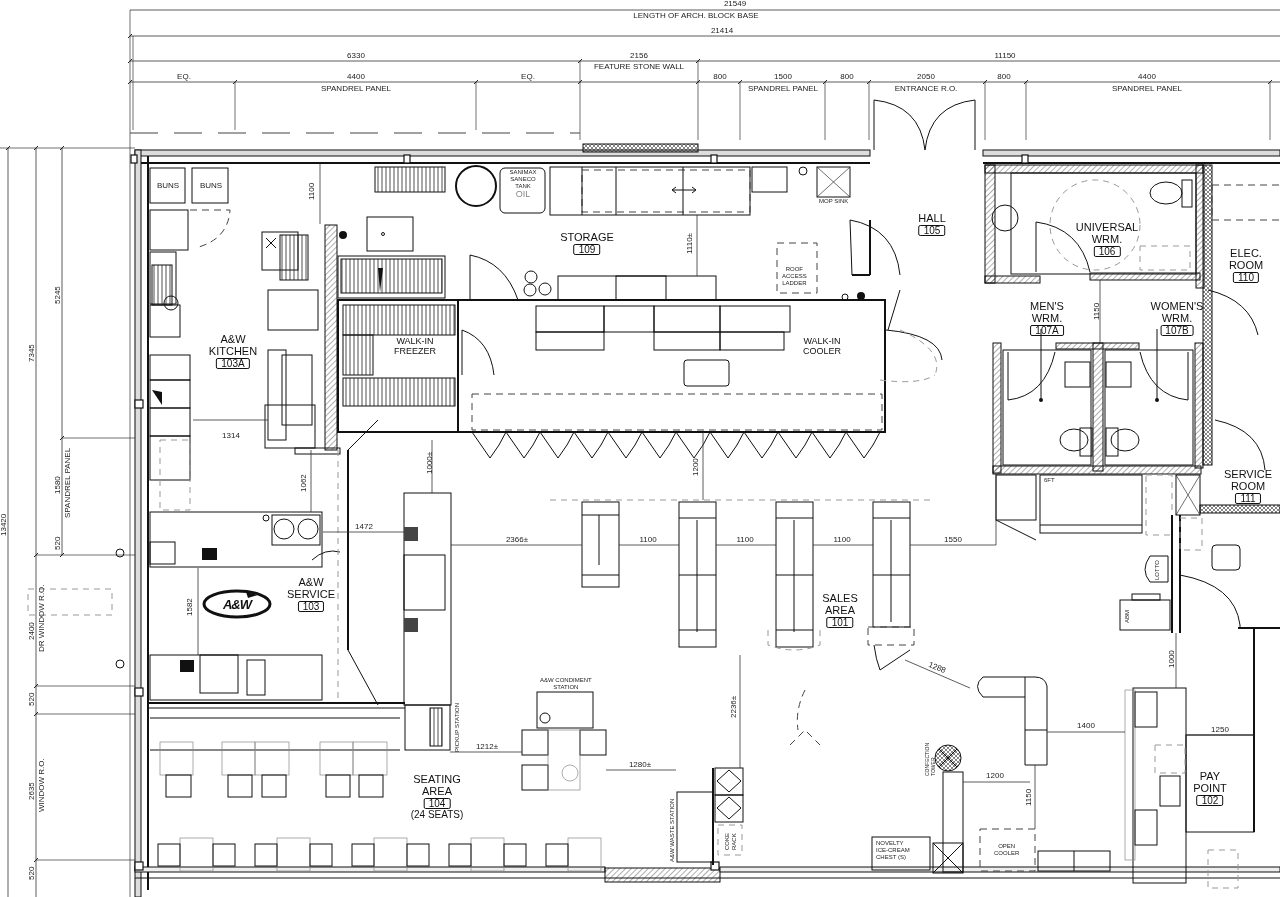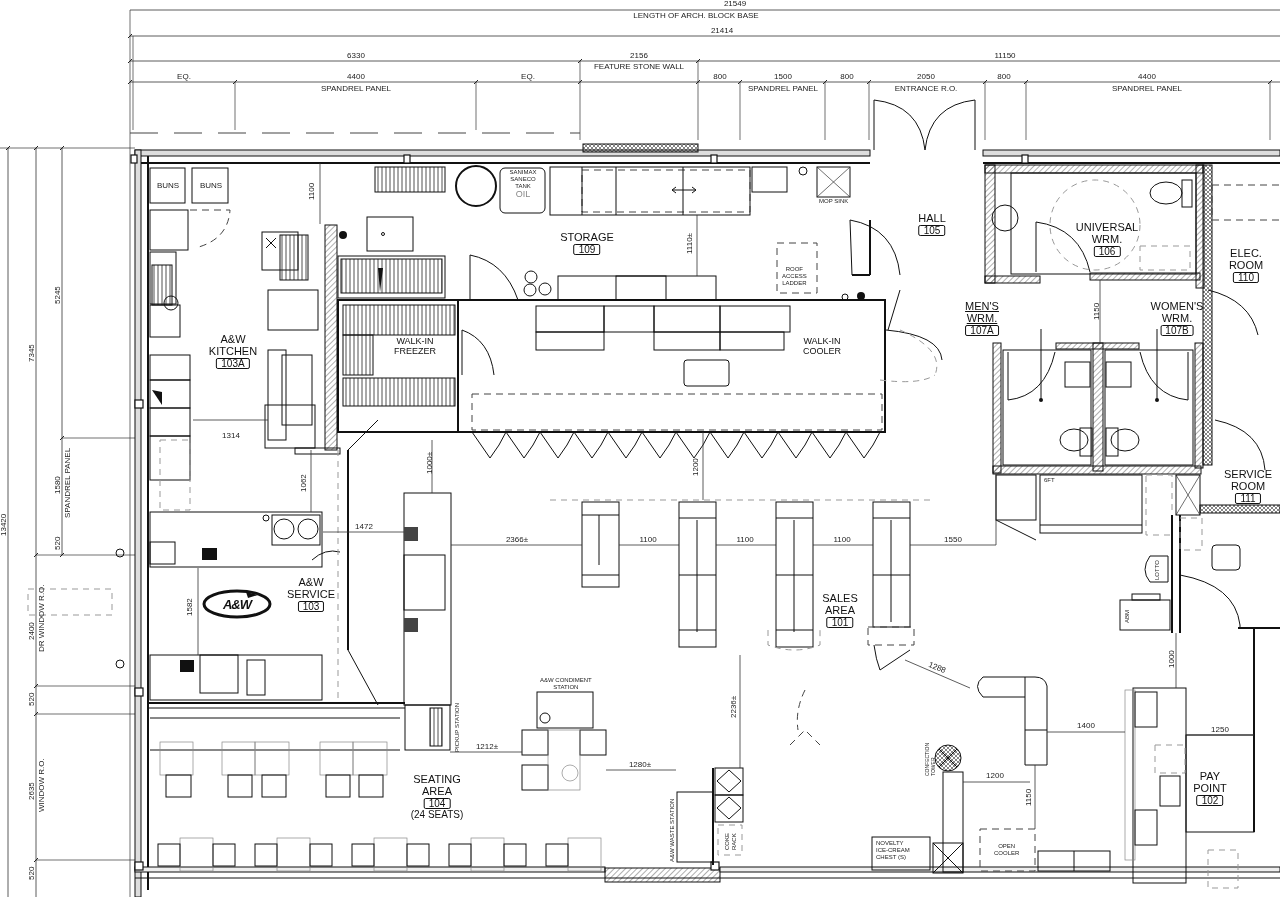--- a/index.html
+++ b/index.html
@@ -496,21 +496,21 @@
 <div class="room" style="left:1107px;top:221px;">
   <div>UNIVERSAL</div>
   <div>WRM.</div>
   <div class="num">106</div>
 </div>
 <div class="room" style="left:1246px;top:247px;text-align:center;">
   <div>ELEC.</div>
   <div>ROOM</div>
   <div class="num">110</div>
 </div>
-<div class="room" style="left:982px;top:300px;text-decoration:underline;">
+<div class="room" style="left:1047px;top:300px;">
   <div>MEN'S</div>
   <div>WRM.</div>
   <div class="num">107A</div>
 </div>
 <div class="room" style="left:1177px;top:300px;">
   <div>WOMEN'S</div>
   <div>WRM.</div>
   <div class="num">107B</div>
 </div>
 <div class="room" style="left:1248px;top:468px;">

